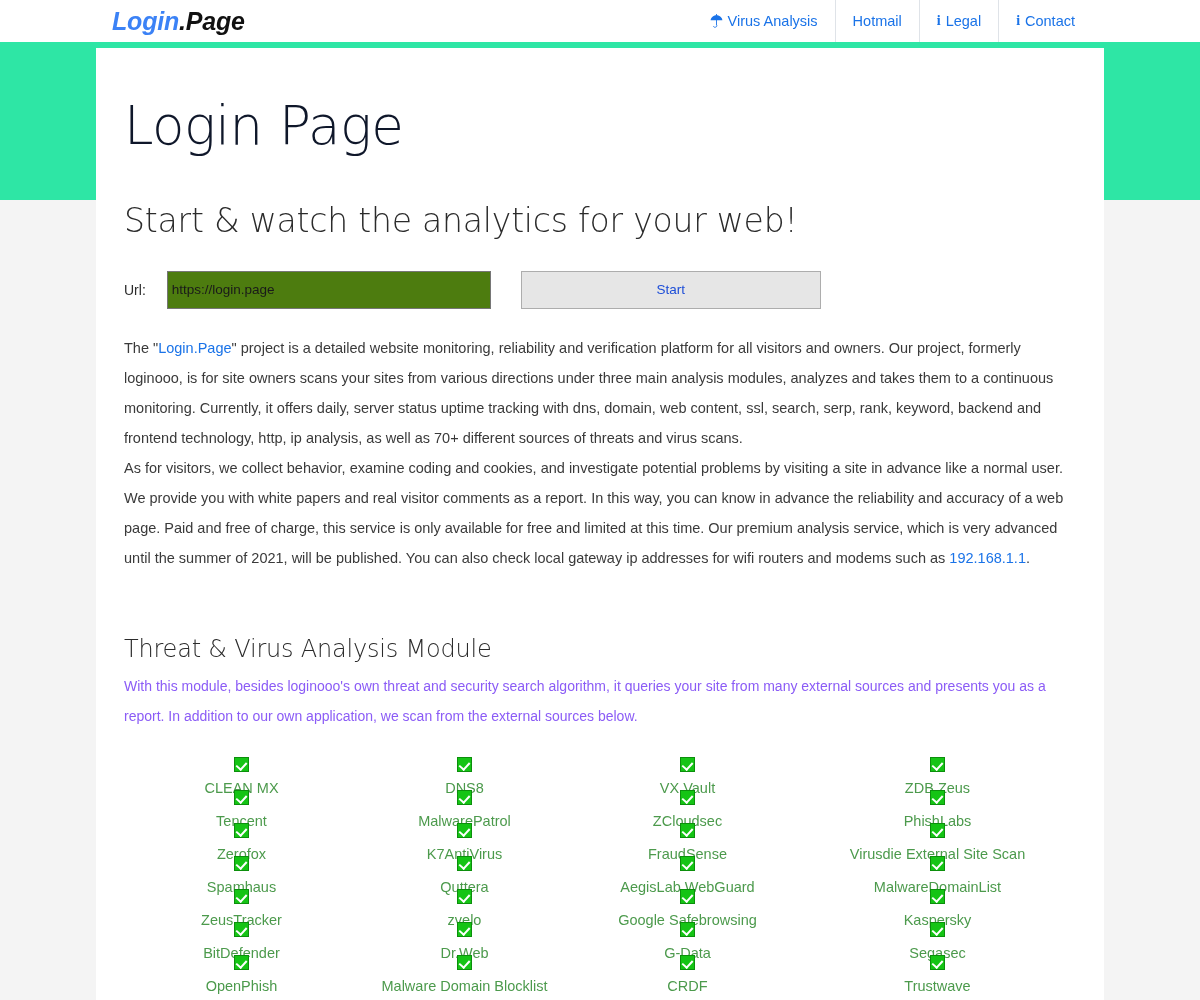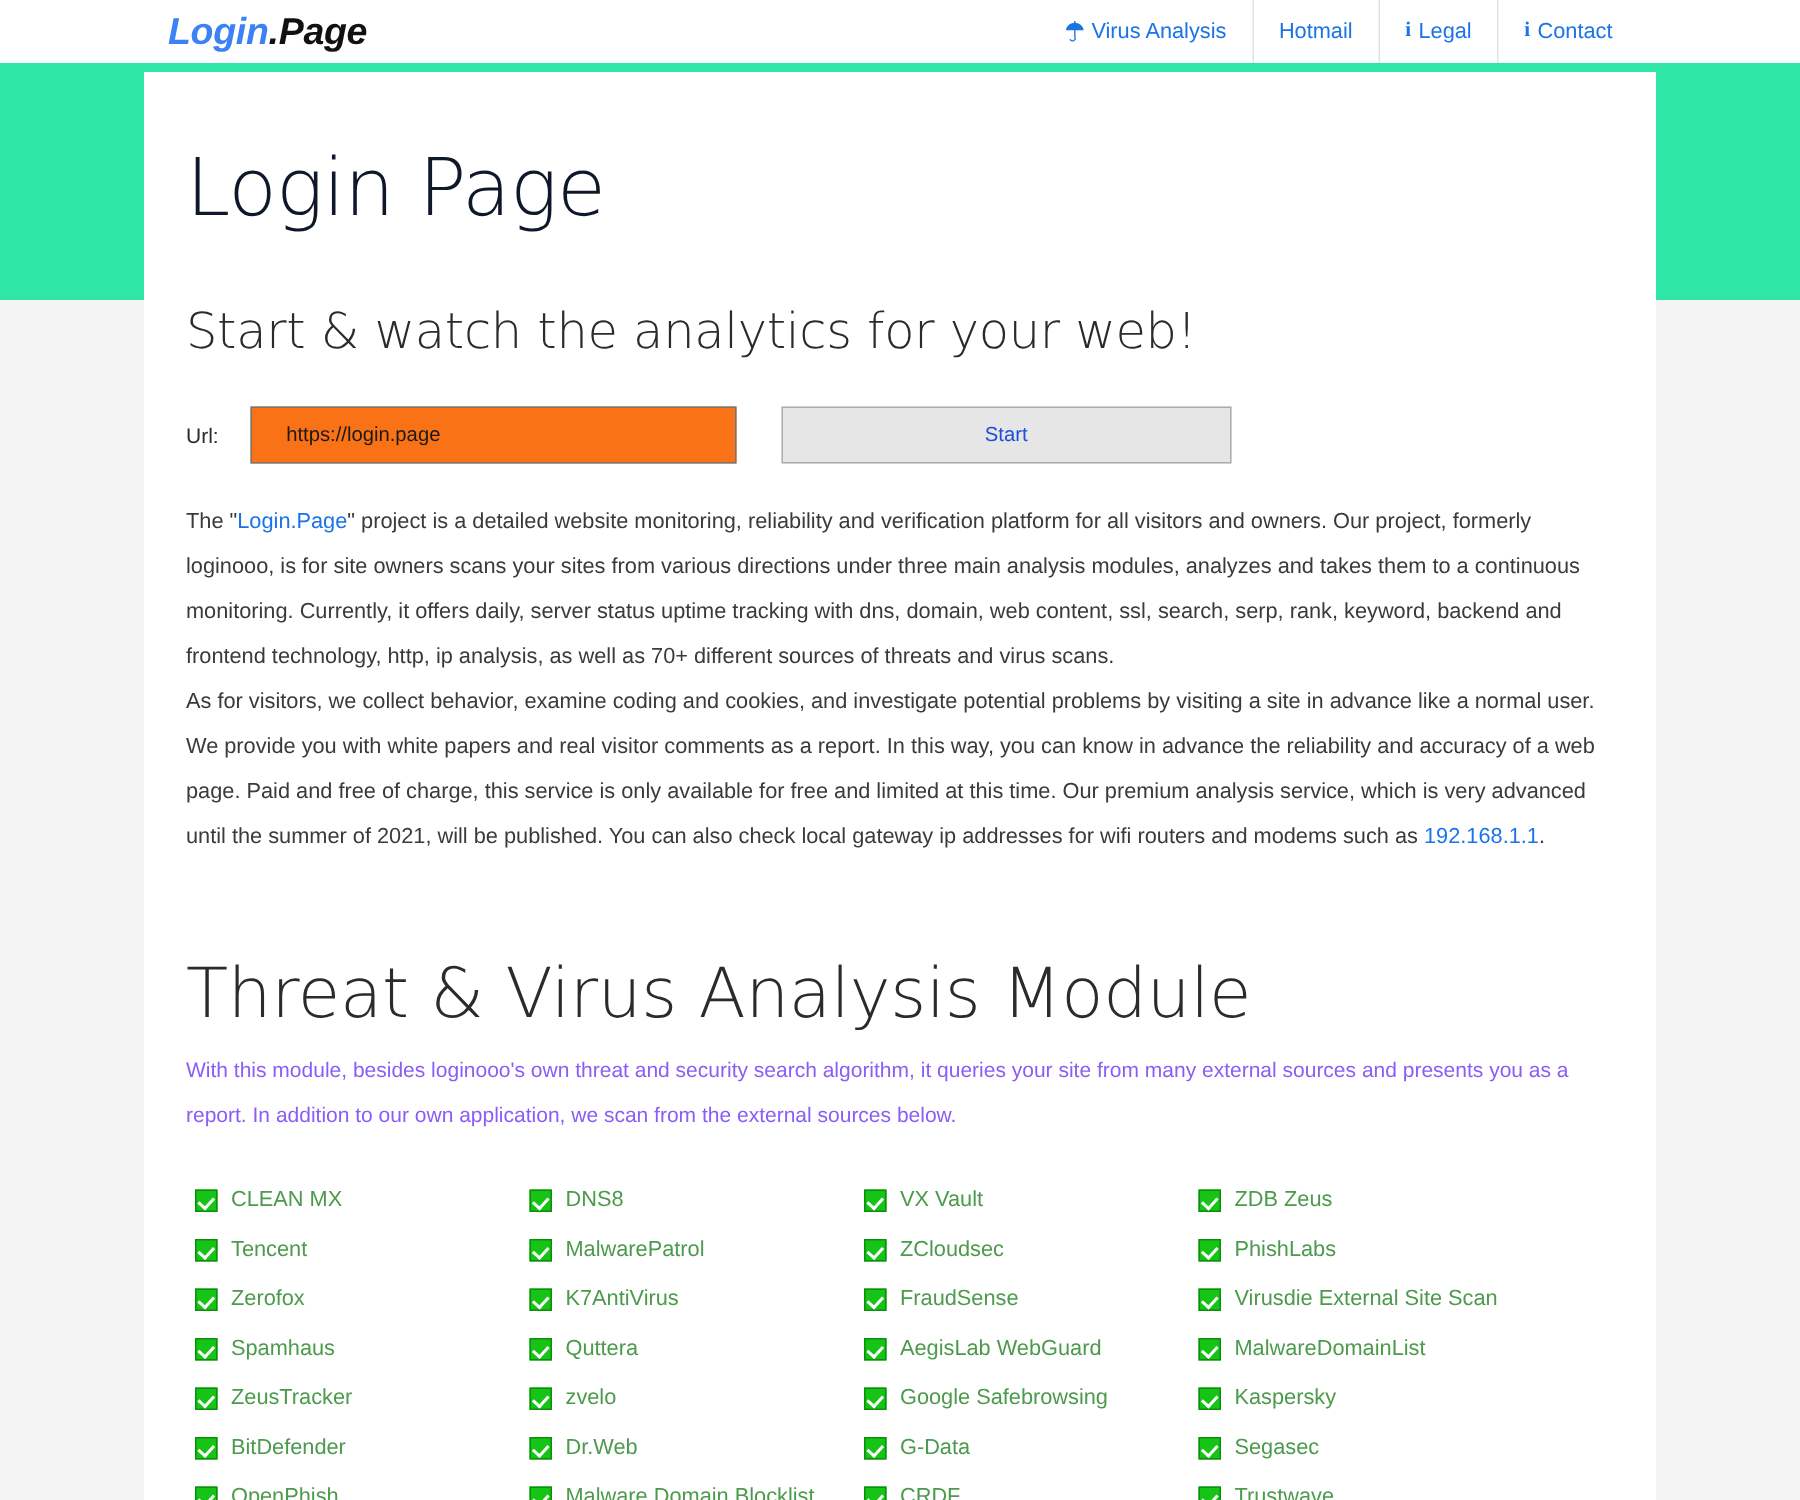--- a/index.html
+++ b/index.html
@@ -120,25 +120,25 @@
   }
   .url-label {
     font-size: 14px;
     color: #2b2b2b;
     margin-right: 9px;
   }
   .url-input {
     width: 324px;
     height: 38px;
     border: 1px solid #767676;
-    background: #f97316;
+    background: #4d7c0f;
     font-size: 13.5px;
     font-family: "Liberation Sans", sans-serif;
     color: #1a1a1a;
-    padding: 0 23px;
+    padding: 0 4px;
     outline: none;
   }
   .start-button {
     margin-left: 18px;
     width: 300px;
     height: 38px;
     background: #e6e6e6;
     border: 1px solid #adadad;
     font-size: 13.5px;
     font-family: "Liberation Sans", sans-serif;
@@ -154,21 +154,21 @@
     margin: 0;
     max-width: 952px;
   }
   .body-text.first { margin-top: 24px; }
   .inline-link { color: #1a73e8; text-decoration: none; }
 
   
   .section-title {
     font-family: "DejaVu Sans", sans-serif;
     font-weight: 300;
-    font-size: 46px;
+    font-size: 24px;
     color: #2b2b2b;
     margin: 0;
     padding: 62px 0 0 0;
     letter-spacing: -0.2px;
     line-height: 1.2;
   }
   .section-desc {
     font-size: 14px;
     color: #8b5cf6;
     line-height: 30px;
@@ -183,20 +183,21 @@
     margin-top: 26px;
     padding-left: 6px;
     row-gap: 0;
   }
   .source-item {
     display: flex;
     align-items: center;
     gap: 9px;
     height: 33px;
     cursor: pointer;
+    flex-direction: column;
   }
   .check-box {
     width: 15px;
     height: 15px;
     background: #15c415;
     border: 1px solid #0c8f0c;
     flex: 0 0 auto;
     position: relative;
   }
   .check-box::after {

